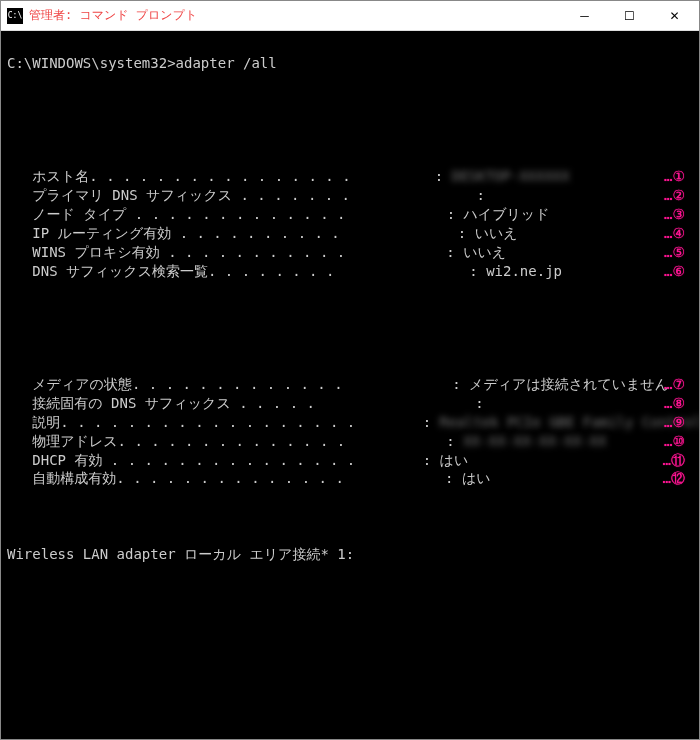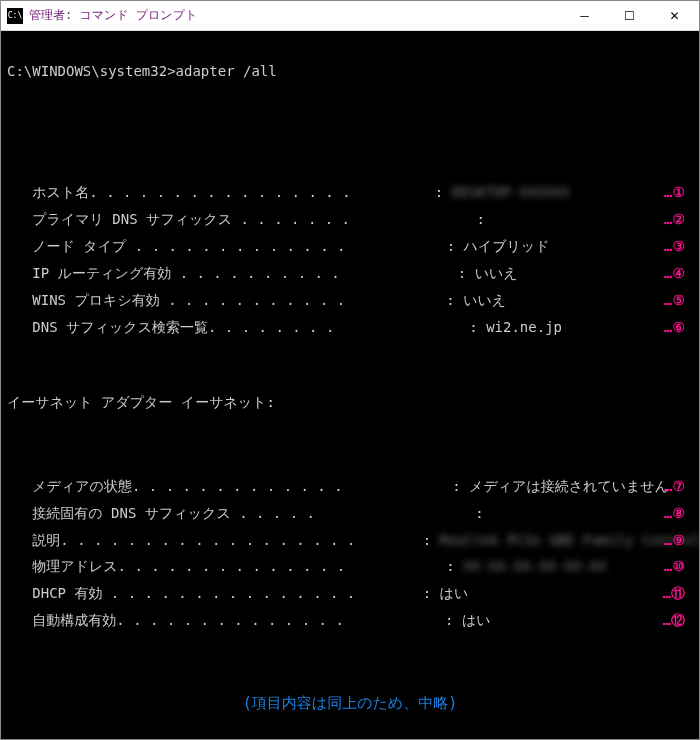--- a/index.html
+++ b/index.html
@@ -1,50 +1,49 @@
 <!DOCTYPE html>
 <html><head>
   <meta charset="utf-8">
   <style>
     * { margin: 0; padding: 0; box-sizing: border-box; }
     body { width: 700px; height: 740px; background: #fff; font-family: 'MS Gothic', 'Meiryo', monospace; }
     .window { width: 700px; height: 740px; border: 1px solid #888; display: flex; flex-direction: column; }
     .titlebar { height: 30px; background: #fff; display: flex; align-items: center; padding: 0 2px 0 6px; border-bottom: 1px solid #ddd; }
     .titlebar-icon { width: 16px; height: 16px; background: #000; display: inline-flex; align-items: center; justify-content: center; color: #fff; font-size: 8px; margin-right: 6px; }
-    .titlebar-text { flex: 1; font-size: 12px; color: #701a75; }
+    .titlebar-text { flex: 1; font-size: 12px; color: #ef4444; }
     .titlebar-buttons { display: flex; }
     .tb-btn { width: 45px; height: 28px; display: flex; align-items: center; justify-content: center; font-size: 12px; font-family: Arial; cursor: pointer; }
     .terminal { flex: 1; background: #000; color: #ccc; font-family: 'MS Gothic', 'Consolas', monospace; font-size: 14px; padding: 4px 6px; white-space: pre; overflow: hidden; line-height: 1.35; }
     .annot { color: #ff1493; text-shadow: 0 0 1px #ff1493; }
     .note { color: #1d7fe0; text-align: center; padding: 6px 0 10px; font-size: 15px; }
     .blur2 { filter: blur(3px); color: #777; }
-    .row { display: flex; align-items: baseline; margin-top: 8px; }
+    .row { display: flex; align-items: baseline; }
   </style>
 </head>
 <body>
 
 <div class="window">
   <div class="titlebar">
     <span class="titlebar-icon">C:\</span>
     <span class="titlebar-text">管理者: コマンド プロンプト</span>
     <div class="titlebar-buttons">
       <div class="tb-btn">─</div>
       <div class="tb-btn">☐</div>
       <div class="tb-btn close">✕</div>
     </div>
   </div>
   <div class="terminal">
 <div class="row"><span>C:\WINDOWS\system32&gt;</span><span>adapter /all</span></div>
 <div> </div>
 <div> </div>
 <div id="ip-config-section"><div class="row" style="position:relative;"><span>   ホスト名. . . . . . . . . . . . . . . .          : </span><span class="blur2">DESKTOP-XXXXXX</span><span class="annot" style="position:absolute;right:8px;">…①</span></div><div class="row" style="position:relative;"><span>   プライマリ DNS サフィックス . . . . . . .               : </span><span></span><span class="annot" style="position:absolute;right:8px;">…②</span></div><div class="row" style="position:relative;"><span>   ノード タイプ . . . . . . . . . . . . .            : </span><span>ハイブリッド</span><span class="annot" style="position:absolute;right:8px;">…③</span></div><div class="row" style="position:relative;"><span>   IP ルーティング有効 . . . . . . . . . .              : </span><span>いいえ</span><span class="annot" style="position:absolute;right:8px;">…④</span></div><div class="row" style="position:relative;"><span>   WINS プロキシ有効 . . . . . . . . . . .            : </span><span>いいえ</span><span class="annot" style="position:absolute;right:8px;">…⑤</span></div><div class="row" style="position:relative;"><span>   DNS サフィックス検索一覧. . . . . . . .                : </span><span>wi2.ne.jp</span><span class="annot" style="position:absolute;right:8px;">…⑥</span></div></div>
 <div> </div>
-<div>イーサネット アダプター イーサネット:</div>
 <div> </div>
 <div id="eth-section"><div class="row" style="position:relative;"><span>   メディアの状態. . . . . . . . . . . . .             : </span><span>メディアは接続されていません</span><span class="annot" style="position:absolute;right:8px;">…⑦</span></div><div class="row" style="position:relative;"><span>   接続固有の DNS サフィックス . . . . .                   : </span><span></span><span class="annot" style="position:absolute;right:8px;">…⑧</span></div><div class="row" style="position:relative;"><span>   説明. . . . . . . . . . . . . . . . . .        : </span><span class="blur2">Realtek PCIe GBE Family Controller</span><span class="annot" style="position:absolute;right:8px;">…⑨</span></div><div class="row" style="position:relative;"><span>   物理アドレス. . . . . . . . . . . . . .            : </span><span class="blur2">XX-XX-XX-XX-XX-XX</span><span class="annot" style="position:absolute;right:8px;">…⑩</span></div><div class="row" style="position:relative;"><span>   DHCP 有効 . . . . . . . . . . . . . . .        : </span><span>はい</span><span class="annot" style="position:absolute;right:8px;">…⑪</span></div><div class="row" style="position:relative;"><span>   自動構成有効. . . . . . . . . . . . . .            : </span><span>はい</span><span class="annot" style="position:absolute;right:8px;">…⑫</span></div></div>
 <div> </div>
-<div class="note">(項目内容は同上のため、中略)</div>
+<div>Wireless LAN adapter ローカル エリア接続* 1:</div>
 
 
 
 
   </div>
 </div>
 
 </body></html>

